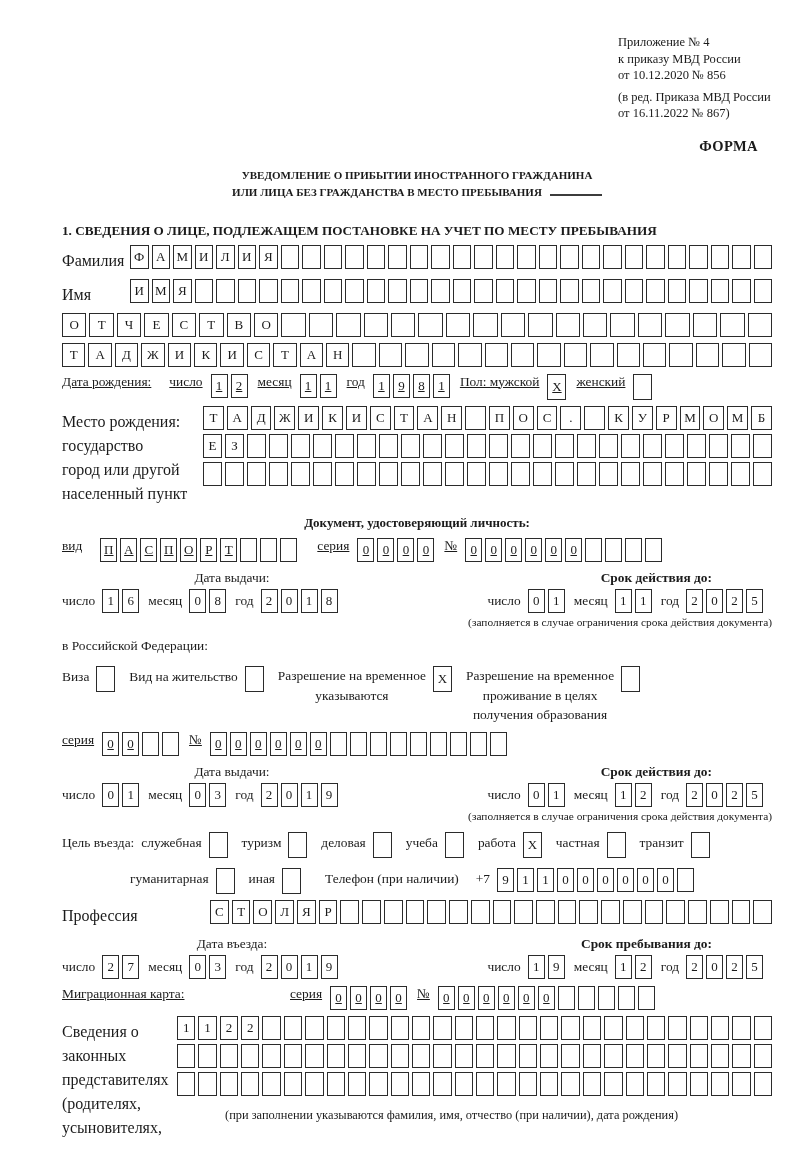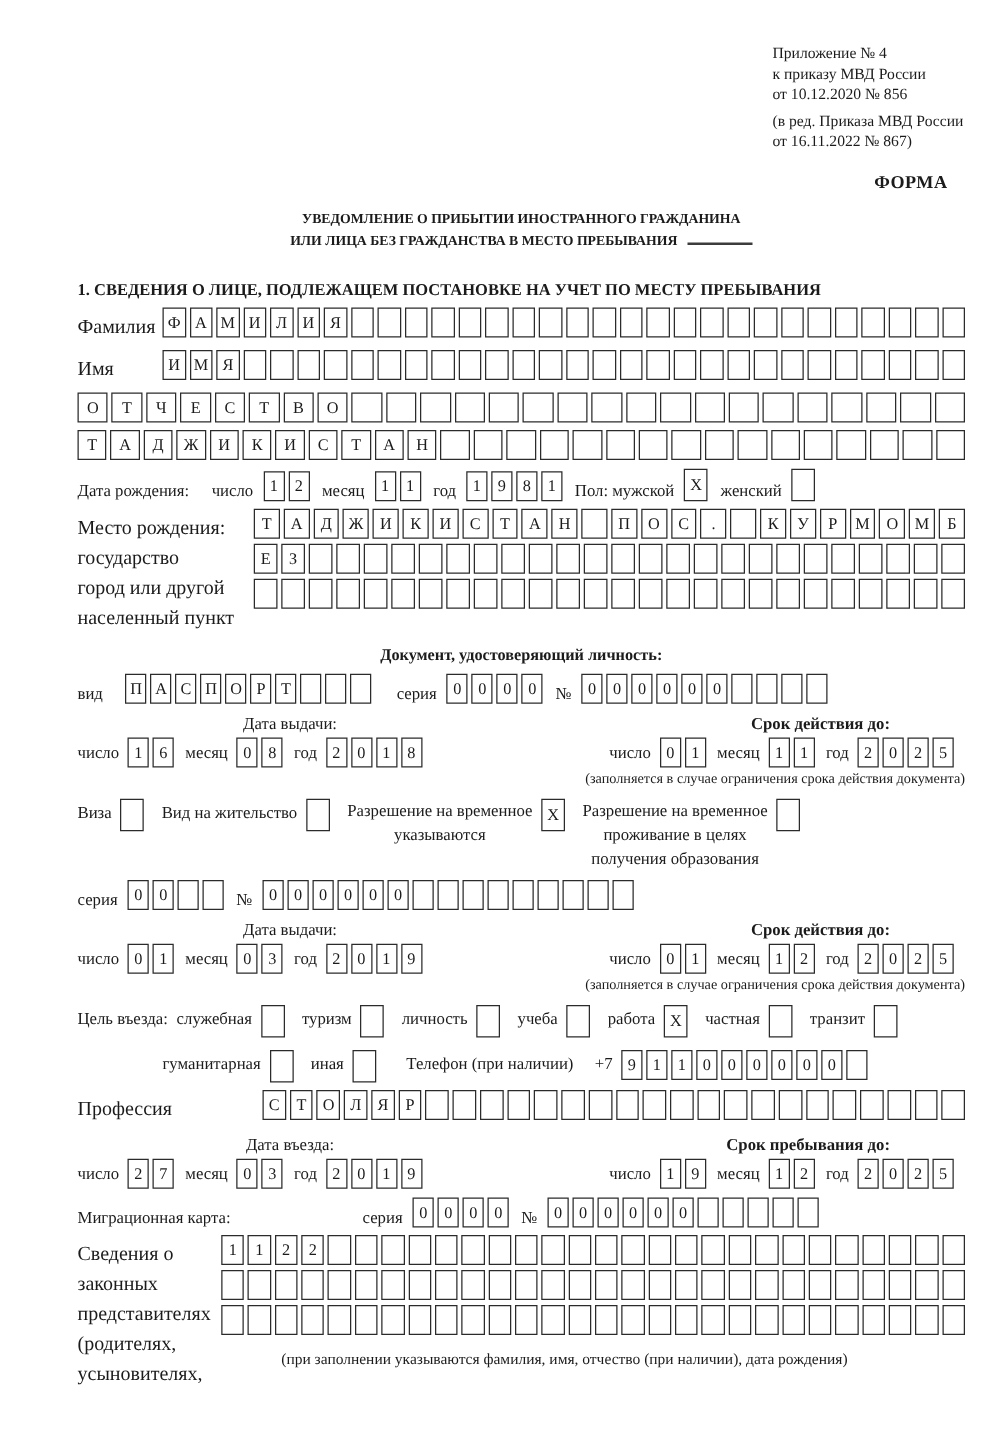--- a/index.html
+++ b/index.html
@@ -30,21 +30,21 @@
     height:24px; border:1.5px solid #2b2b2b; background:#fff;
     display:flex; align-items:center; justify-content:center;
     font-size:13px; flex:1; min-width:0;
   }
   .cf { display:inline-flex; gap:3px; flex:none; }
   .cf .cell { flex:none; width:17px; }
   .box .cell { width:19px; height:26px; }
 
   .stack { flex:1; display:flex; flex-direction:column; gap:4px; }
 
-  .inline-row { display:flex; align-items:flex-end; margin-top:7px; font-size:13.4px; }
+  .inline-row { display:flex; align-items:flex-start; margin-top:7px; font-size:13.4px;text-decoration:underline; }
   .inline-row .t { margin-right:8px; }
   .gap { width:10px; flex:none; }
 
   .doc-head { text-align:center; font-weight:bold; font-size:13px; margin-top:9px; }
 
   .dhead { display:flex; font-size:13.4px; margin-top:8px; }
   .dhead .h1 { width:340px; text-align:center; }
   .dhead .h2 { width:310px; text-align:right;font-weight:bold; }
   .drow { display:flex; align-items:center; justify-content:space-between; margin-top:3px; font-size:13.4px; }
   .dg { display:inline-flex; align-items:center; }
@@ -425,20 +425,21 @@
           <span class="cell">2</span>
           <span class="cell">0</span>
           <span class="cell">2</span>
           <span class="cell">5</span>
         </span>
     </span>
   </div>
   <div class="note">(заполняется в случае ограничения срока действия документа)</div>
 
   <div class="plain">
+    <div>в Российской Федерации:</div>
   </div>
   <div class="opts">
     <span class="t">Виза</span>
     <span class="cf box">
         <span class="cell"></span>
       </span>
     <span class="t">Вид на жительство</span>
     <span class="cf box">
         <span class="cell"></span>
       </span>
@@ -537,21 +538,21 @@
   <div class="opts">
     <span class="t">Цель въезда:</span>
     <span class="t">служебная</span>
     <span class="cf box">
         <span class="cell"></span>
       </span>
     <span class="t">туризм</span>
     <span class="cf box">
         <span class="cell"></span>
       </span>
-    <span class="t">личность</span>
+    <span class="t">деловая</span>
     <span class="cf box">
         <span class="cell"></span>
       </span>
     <span class="t">учеба</span>
     <span class="cf box">
         <span class="cell"></span>
       </span>
     <span class="t">работа</span>
     <span class="cf box">
         <span class="cell">X</span>

